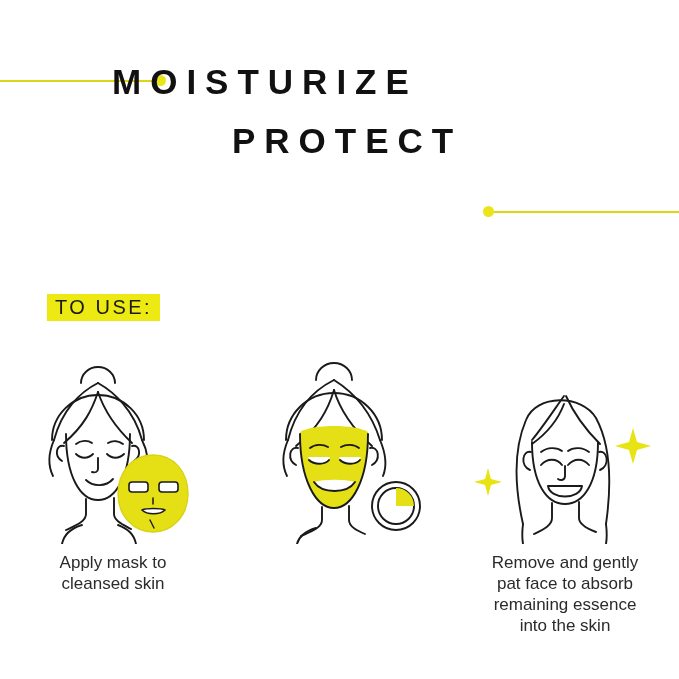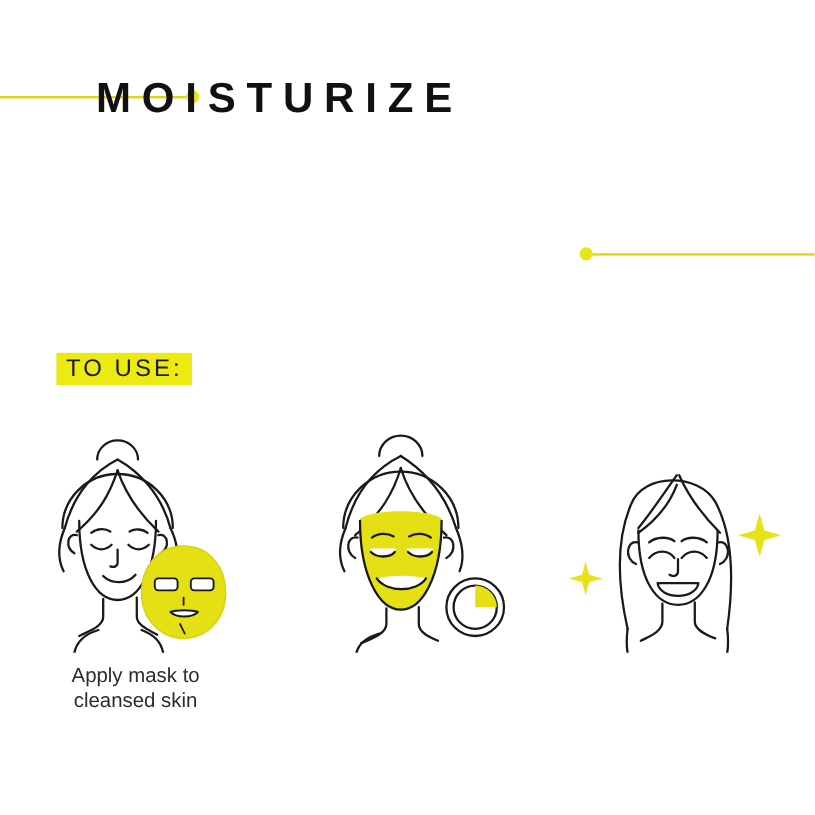--- a/index.html
+++ b/index.html
@@ -43,21 +43,21 @@
     width: 679px;
   }
   .headline-line {
     color: #111111;
     font-weight: bold;
     font-size: 35px;
     letter-spacing: 9px;
     line-height: 59px;
     white-space: nowrap;
   }
-  .hl-1 { margin-left: 80px; }
+  .hl-1 { margin-left: 112px; }
   .hl-2 { margin-left: 207px; }
   .hl-3 { margin-left: 232px; }
 
   
   .to-use-wrap {
     position: absolute;
     left: 0;
     top: 294px;
     width: 679px;
     text-align: left;
@@ -106,20 +106,21 @@
 </head>
 <body>
 
 <div class="rule rule-left"></div>
 <div class="dot  dot-left"></div>
 <div class="rule rule-right"></div>
 <div class="dot  dot-right"></div>
 
 <div class="headline">
   <div class="headline-line hl-1">MOISTURIZE</div>
+  <div class="headline-line hl-3">PROTECT</div>
 </div>
 
 <div class="to-use-wrap">
   <span class="to-use">TO USE:</span>
 </div>
 
 <div class="steps">
 
   <div class="step">
     <div class="step-art">
@@ -253,15 +254,19 @@
         <path d="M136 176 C137 184 137 190 136 196"></path>
 
         <g>
           <path d="M18 120 L21 131 L32 134 L21 137 L18 148 L15 137 L4 134 L15 131 Z" fill="#e8e312" stroke="none"></path>
         </g>
         <g>
           <path d="M163 80 L167 94 L181 98 L167 102 L163 116 L159 102 L145 98 L159 94 Z" fill="#e8e312" stroke="none"></path>
         </g>
       </svg>
     </div>
+    <div class="step-caption">Remove and gently
+pat face to absorb
+remaining essence
+into the skin</div>
   </div>
 
 </div>
 
 </body></html>

